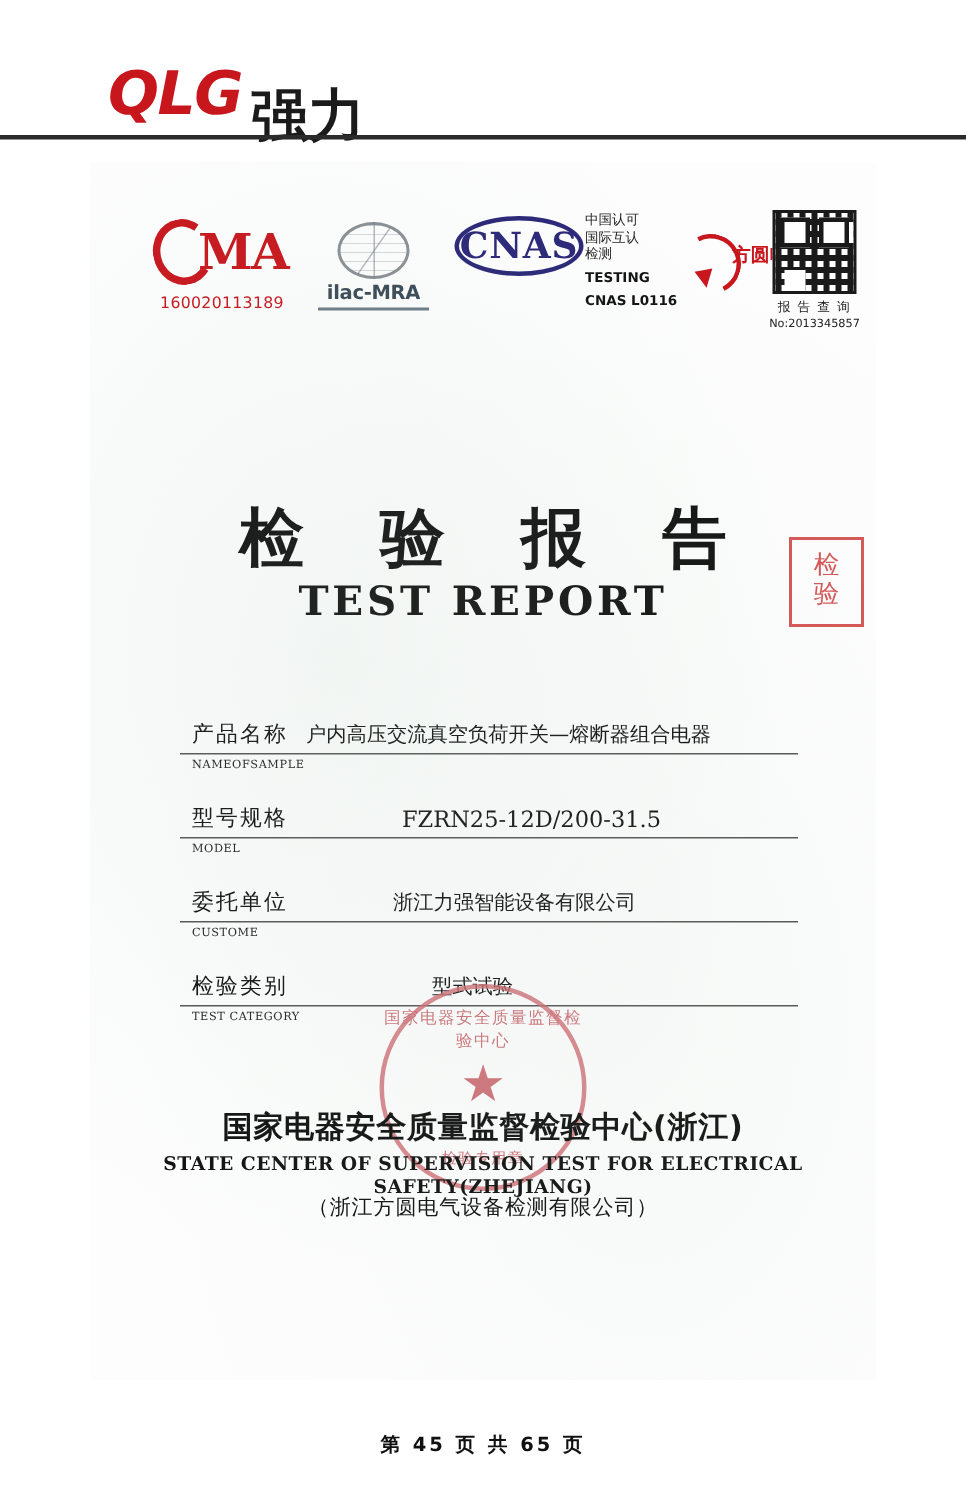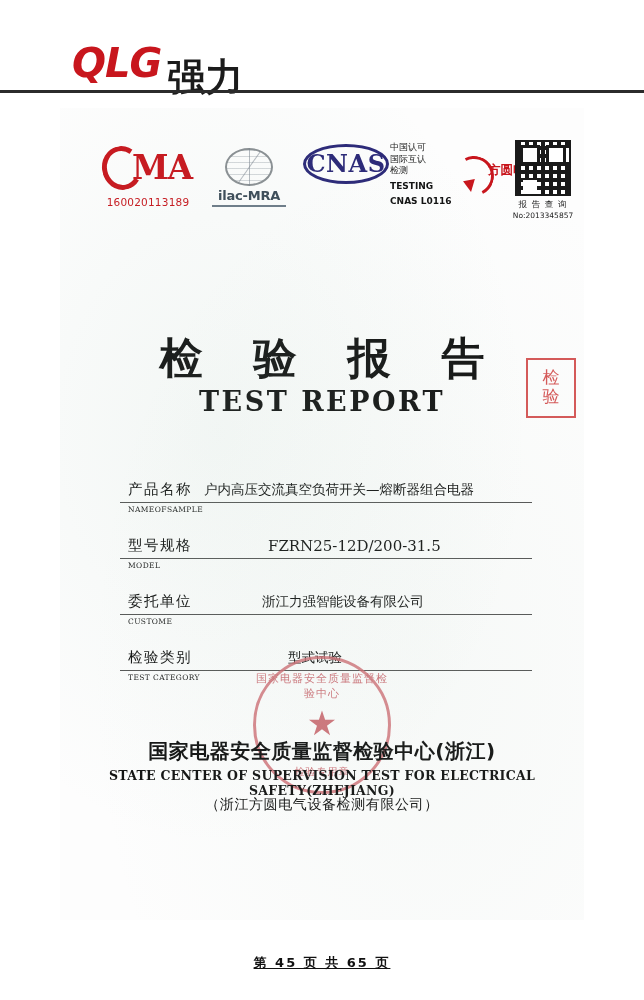--- a/index.html
+++ b/index.html
@@ -383,21 +383,20 @@
   
   .footer {
     position: absolute;
     left: 0; right: 0; bottom: 28px;
     text-align: center;
     font-family: "DejaVu Sans", sans-serif;
     font-size: 13px;
     font-weight: 700;
     color: #111;
     letter-spacing: 2px;
-    text-decoration: underline;
   }
 </style>
 </head>
 <body>
 
 <div class="page">
 
   <div class="header">
     <div class="logo">
       <span class="logo-qlg">QLG</span>

